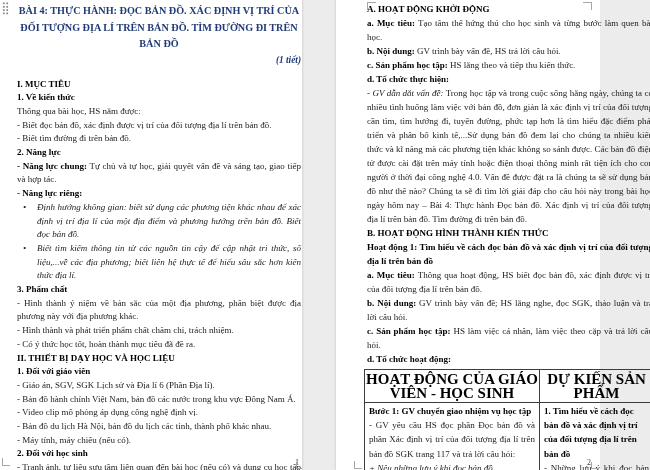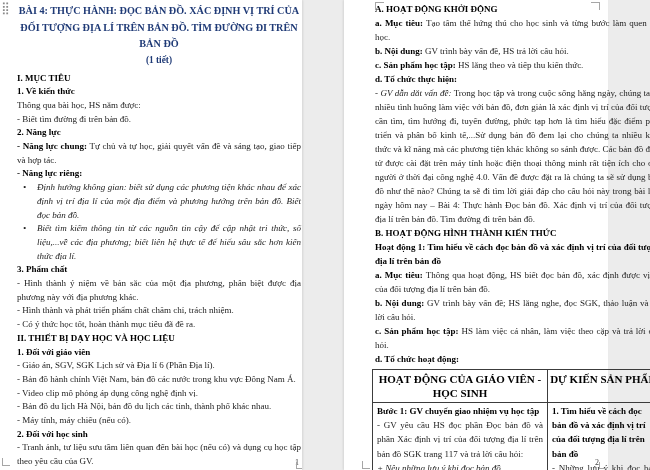--- a/index.html
+++ b/index.html
@@ -1,37 +1,37 @@
 <!DOCTYPE html>
 <html><head>
 <meta charset="utf-8">
 <style>
   html,body{margin:0;padding:0;}
   body{width:650px;height:470px;overflow:hidden;background:#ececec;}
   .canvas{position:relative;width:650px;height:470px;background:#ececec;font-family:"Liberation Serif","DejaVu Serif",serif;}
   .page{position:absolute;top:0;height:470px;background:#fff;}
   .page-left{left:0;width:302px;box-shadow:1px 0 2px rgba(0,0,0,.10);}
-  .page-right{left:344px;width:264px;box-shadow:-1px 0 2px rgba(0,0,0,.10);}
+  .page-right{left:336px;width:264px;box-shadow:-1px 0 2px rgba(0,0,0,.10);}
 
   .lp{position:absolute;left:17px;top:3px;width:284px;font-size:9px;line-height:13.7px;color:#1c1c1c;}
   .rp{position:absolute;left:31px;top:2px;width:286px;font-size:9px;line-height:14px;color:#1c1c1c;}
 
   p{margin:0;}
   .title{ text-align:center;color:#1f3a76;font-weight:bold;font-size:10.2px;line-height:16.5px;}
-  .subtitle{text-align:center;color:#1f3a76;font-weight:bold;font-size:9.3px;line-height:15px;margin-bottom:4px;}
+  .subtitle{text-align:right;color:#1f3a76;font-weight:bold;font-style:italic;font-size:9.3px;line-height:15px;margin-bottom:10px;}
   .hb{font-weight:bold;color:#000;}
   .b{text-align:justify;}
   .lead{font-weight:bold;color:#000;}
   .ilead{font-style:italic;}
   .bullet{position:relative;padding-left:20px;text-align:justify;font-style:italic;}
   .bullet::before{content:"\2022";position:absolute;left:6px;top:0;}
 
   table.acts{border-collapse:collapse;width:290px;margin-left:-3px;margin-top:3px;table-layout:fixed;}
   table.acts th,table.acts td{border:1px solid #3c3c3c;vertical-align:top;}
-  table.acts th{font-size:11px;font-weight:bold;text-align:center;padding:2px 1px;color:#000;}
+  table.acts th{font-size:15px;font-weight:bold;text-align:center;padding:2px 1px;color:#000;}
   table.acts td{padding:1px 4px 3px;}
   table.acts td p{line-height:14.2px;text-align:justify;}
   .col-gv{width:172px;}
   .cb{font-weight:bold;color:#000;text-align:left !important;}
   .ci{font-style:italic;}
 
   .drag-handle{position:absolute;left:1px;top:2px;color:#8a8a8a;font-family:"DejaVu Sans",sans-serif;font-size:12px;line-height:12px;cursor:grab;}
   .pageno{position:absolute;font-size:8px;color:#444;}
   .pageno-1{right:3px;bottom:3px;}
   .pageno-2{right:9px;bottom:3px;}
@@ -51,20 +51,21 @@
   <div class="page page-left">
     <span class="drag-handle">⣿</span>
     <div class="lp">
       <p class="title">BÀI 4: THỰC HÀNH: ĐỌC BẢN ĐỒ. XÁC ĐỊNH VỊ TRÍ CỦA</p>
       <p class="title">ĐỐI TƯỢNG ĐỊA LÍ TRÊN BẢN ĐỒ. TÌM ĐƯỜNG ĐI TRÊN BẢN ĐỒ</p>
       <p class="subtitle">(1 tiết)</p>
 
       <p class="hb">I. MỤC TIÊU</p>
       <p class="hb">1. Về kiến thức</p>
       <p class="b">Thông qua bài học, HS nắm được:</p>
+      <p class="b">- Biết đọc bản đồ, xác định được vị trí của đối tượng địa lí trên bản đồ.</p>
       <p class="b">- Biết tìm đường đi trên bản đồ.</p>
       <p class="hb">2. Năng lực</p>
       <p class="b"><span class="lead">- Năng lực chung:</span><span> Tự chủ và tự học, giải quyết vấn đề và sáng tạo, giao tiếp và hợp tác.</span></p>
       <p class="hb">- Năng lực riêng:</p>
       <p class="bullet">Định hướng không gian: biết sử dụng các phương tiện khác nhau để xác định vị trí địa lí của một địa điểm và phương hướng trên bản đồ. Biết đọc bản đồ.</p>
       <p class="bullet">Biết tìm kiếm thông tin từ các nguồn tin cậy để cập nhật tri thức, số liệu,...về các địa phương; biết liên hệ thực tế để hiểu sâu sắc hơn kiến thức địa lí.</p>
       <p class="hb">3. Phẩm chất</p>
       <p class="b">- Hình thành ý niệm về bản sắc của một địa phương, phân biệt được địa phương này với địa phương khác.</p>
       <p class="b">- Hình thành và phát triển phẩm chất chăm chỉ, trách nhiệm.</p>
       <p class="b">- Có ý thức học tốt, hoàn thành mục tiêu đã đề ra.</p>

